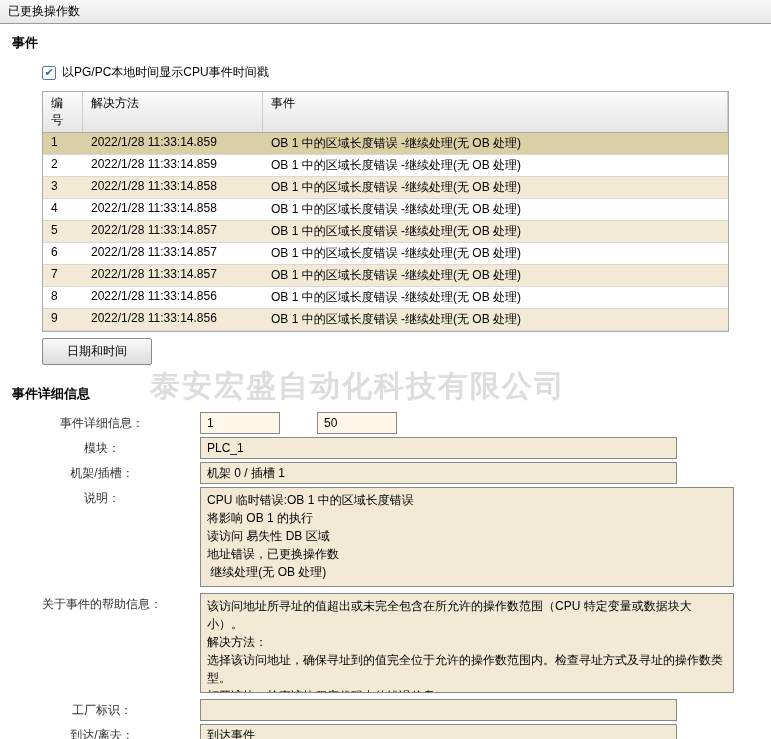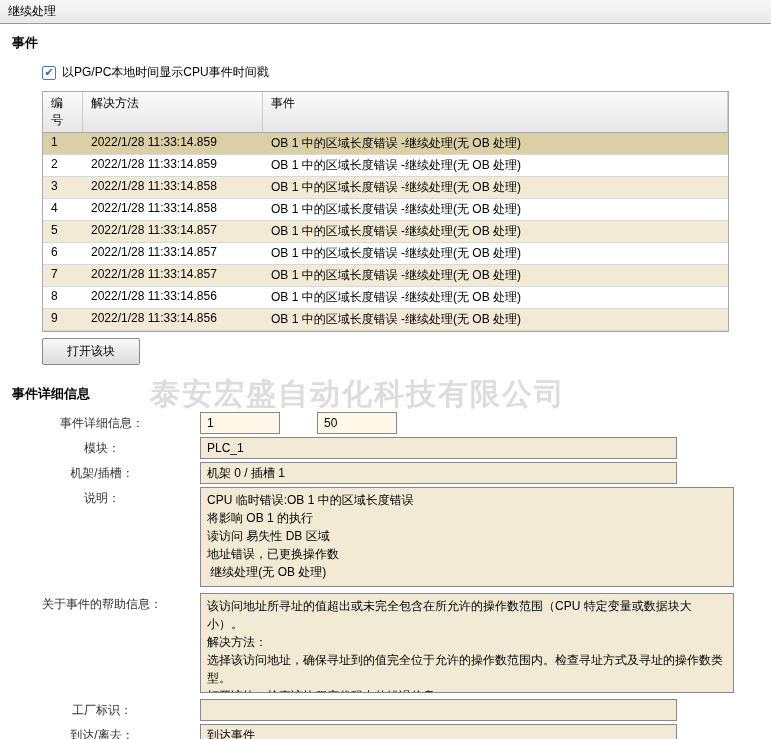--- a/index.html
+++ b/index.html
@@ -97,33 +97,33 @@
     .textarea {
       width: 534px;
       resize: none;
       line-height: 1.5;
     }
     .textarea.h1 { height: 100px; white-space: pre-wrap; }
     .textarea.h2 { height: 100px; white-space: pre-wrap; }
     .dual-inputs { display: flex; align-items: center; gap: 37px; }
     .watermark {
       position: absolute;
-      top: 374px; left: 150px;
+      top: 366px; left: 150px;
       font-size: 30px;
       color: #ddd;
       pointer-events: none;
       z-index: -1;
       font-weight: bold;
       letter-spacing: 2px;
     }
   </style>
 </head>
 <body>
 
-<div class="window-title">继续处理</div>
+<div class="window-title">已更换操作数</div>
 
 <div class="watermark">泰安宏盛自动化科技有限公司</div>
 
 <div class="section-header">事件</div>
 
 <div class="checkbox-row">
   <span class="checkbox">✔</span>
   <span>以PG/PC本地时间显示CPU事件时间戳</span>
 </div>
 
@@ -176,21 +176,21 @@
       </div>
       <div class="tr alt">
         <div class="td col-idx">9</div>
         <div class="td col-time">2022/1/28 11:33:14.856</div>
         <div class="td col-event">OB 1 中的区域长度错误 -继续处理(无 OB 处理)</div>
       </div>
     </div>
 </div>
 
 <div class="freeze-wrap">
-  <span class="btn">打开该块</span>
+  <span class="btn">日期和时间</span>
 </div>
 
 <div class="detail-section">
   <div class="section-header">事件详细信息</div>
 
   <div class="detail-row">
     <div class="detail-label">事件详细信息：</div>
     <div class="detail-value dual-inputs">
       <input class="input sm" value="1" style="">
       <input class="input sm" value="50" style="">

